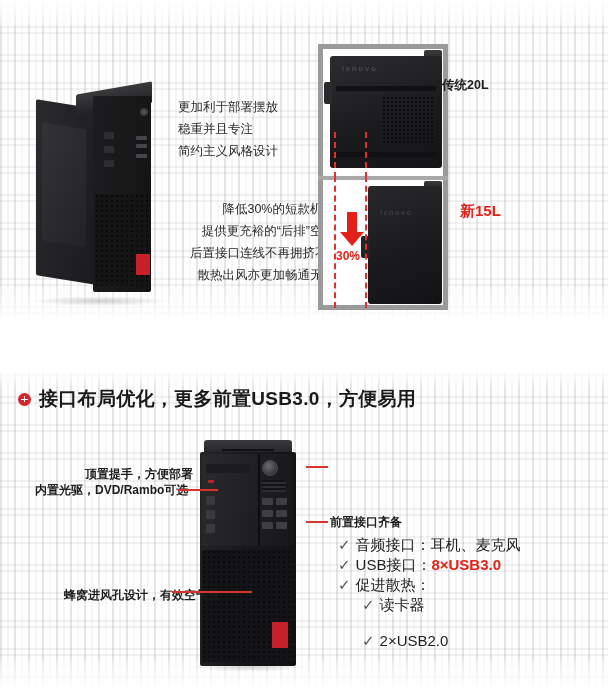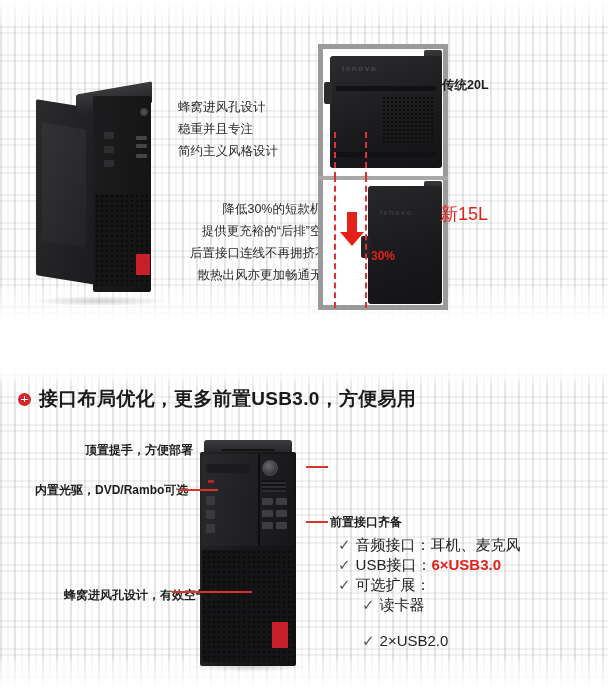--- a/index.html
+++ b/index.html
@@ -118,24 +118,24 @@
   .dl-1{left:334px;top:176px;height:132px;}
   .dl-2{left:365px;top:176px;height:132px;}
   .dl-1b{left:334px;top:132px;height:46px;}
   .dl-2b{left:365px;top:132px;height:46px;}
 
   .arrow30{position:absolute;left:340px;top:212px;width:24px;}
   .arrow30 .shaft{width:10px;height:20px;background:#e32119;margin:0 auto;}
   .arrow30 .head{width:0;height:0;margin:0 auto;
     border-left:12px solid transparent;border-right:12px solid transparent;
     border-top:14px solid #e32119;}
-  .lbl-30{position:absolute;left:336px;top:249px;font-size:12px;font-weight:bold;color:#e32119;padding-left:35px;}
+  .lbl-30{position:absolute;left:336px;top:249px;font-size:12px;font-weight:bold;color:#e32119;}
 
   .lbl-trad{position:absolute;left:442px;top:77px;font-size:12.5px;font-weight:bold;color:#1c1c1c;}
-  .lbl-new{position:absolute;left:440px;top:202px;font-size:18px;font-weight:normal;color:#e32119;}
+  .lbl-new{position:absolute;left:460px;top:202px;font-size:15px;font-weight:bold;color:#e32119;}
 
   
   .tower2{position:absolute;left:198px;top:440px;width:100px;height:228px;}
   .t2-top{position:absolute;left:6px;top:0;width:88px;height:14px;
     background:linear-gradient(180deg,#3c3c3e,#232325);border-radius:3px 3px 0 0;}
   .t2-body{position:absolute;left:2px;top:12px;width:96px;height:214px;
     background:linear-gradient(95deg,#242426 0%,#18181a 45%,#121214 100%);border-radius:2px;}
   .t2-upper{position:absolute;left:4px;top:14px;width:92px;height:92px;
     background:linear-gradient(100deg,#2a2a2c,#161618);border-radius:2px;}
   .t2-seam{position:absolute;left:60px;top:14px;width:1.5px;height:92px;background:#0d0d0f;}
@@ -150,21 +150,21 @@
   .t2-mesh{position:absolute;left:4px;top:110px;width:92px;height:112px;
     background:radial-gradient(circle at 2px 2px,#0a0a0b 1.1px,transparent 1.3px) 0 0/5px 5px,#141416;
     border-radius:2px;}
   .t2-logo{position:absolute;left:74px;top:182px;width:16px;height:26px;background:#c8202a;}
 
   
   .ann{position:absolute;font-size:12px;color:#1c1c1c;font-weight:bold;white-space:nowrap;}
   .lead{position:absolute;height:1.6px;background:#d8332c;}
   .lead-dark{position:absolute;height:1.6px;background:#111;}
 
-  .a-handle{left:85px;top:442px;text-align:center;}
+  .a-handle{left:85px;top:466px;text-align:center;}
   .l-handle{left:222px;top:449px;width:52px;}
   .a-odd{left:35px;top:482px;}
   .l-odd{left:178px;top:489px;width:40px;}
   .a-vent{left:45px;top:584px;text-align:right;width:175px;line-height:22px;font-size:12px;}
   .l-vent{left:172px;top:591px;width:80px;}
 
   .a-power{left:330px;top:459px;}
   .l-power{left:306px;top:466px;width:22px;}
   .a-front{left:330px;top:514px;}
   .l-front{left:306px;top:521px;width:22px;}
@@ -208,21 +208,21 @@
     <div class="t1-bay" style="top:60px"></div>
     <div class="t1-bay" style="top:74px"></div>
     <div class="t1-port" style="left:100px;top:50px"></div>
     <div class="t1-port" style="left:100px;top:58px"></div>
     <div class="t1-port" style="left:100px;top:68px"></div>
     <div class="t1-logo"></div>
   </div>
   <div class="shadow1"></div>
 
   <div class="txt-block block-a">
-    <div>蜂窝进风孔设计</div>
+    <div>更加利于部署摆放</div>
     <div>稳重并且专注</div>
     <div>简约主义风格设计</div>
   </div>
 
   <div class="txt-block block-b">
     <div>降低30%的短款机身</div>
     <div>提供更充裕的“后排”空间</div>
     <div>后置接口连线不再拥挤不堪</div>
     <div>散热出风亦更加畅通无阻</div>
   </div>
@@ -298,24 +298,24 @@
 
   <div class="lead l-power"></div>
 
   <div class="ann a-front">前置接口齐备</div>
   <div class="lead l-front"></div>
 
   <div class="chk c1">
     <span class="tick">✓</span><span>音频接口：耳机、麦克风</span>
   </div>
   <div class="chk c2">
-    <span class="tick">✓</span><span>USB接口：</span><span class="red-strong">6×USB3.0</span>
+    <span class="tick">✓</span><span>USB接口：</span><span class="red-strong">8×USB3.0</span>
   </div>
   <div class="chk c3">
-    <span class="tick">✓</span><span>可选扩展：</span>
+    <span class="tick">✓</span><span>促进散热：</span>
   </div>
   <div class="chk c4">
     <span class="tick">✓</span><span>读卡器</span>
   </div>
   <div class="chk c5">
     <span class="tick">✓</span><span>2×USB2.0</span>
   </div>
 
 </div>
 

